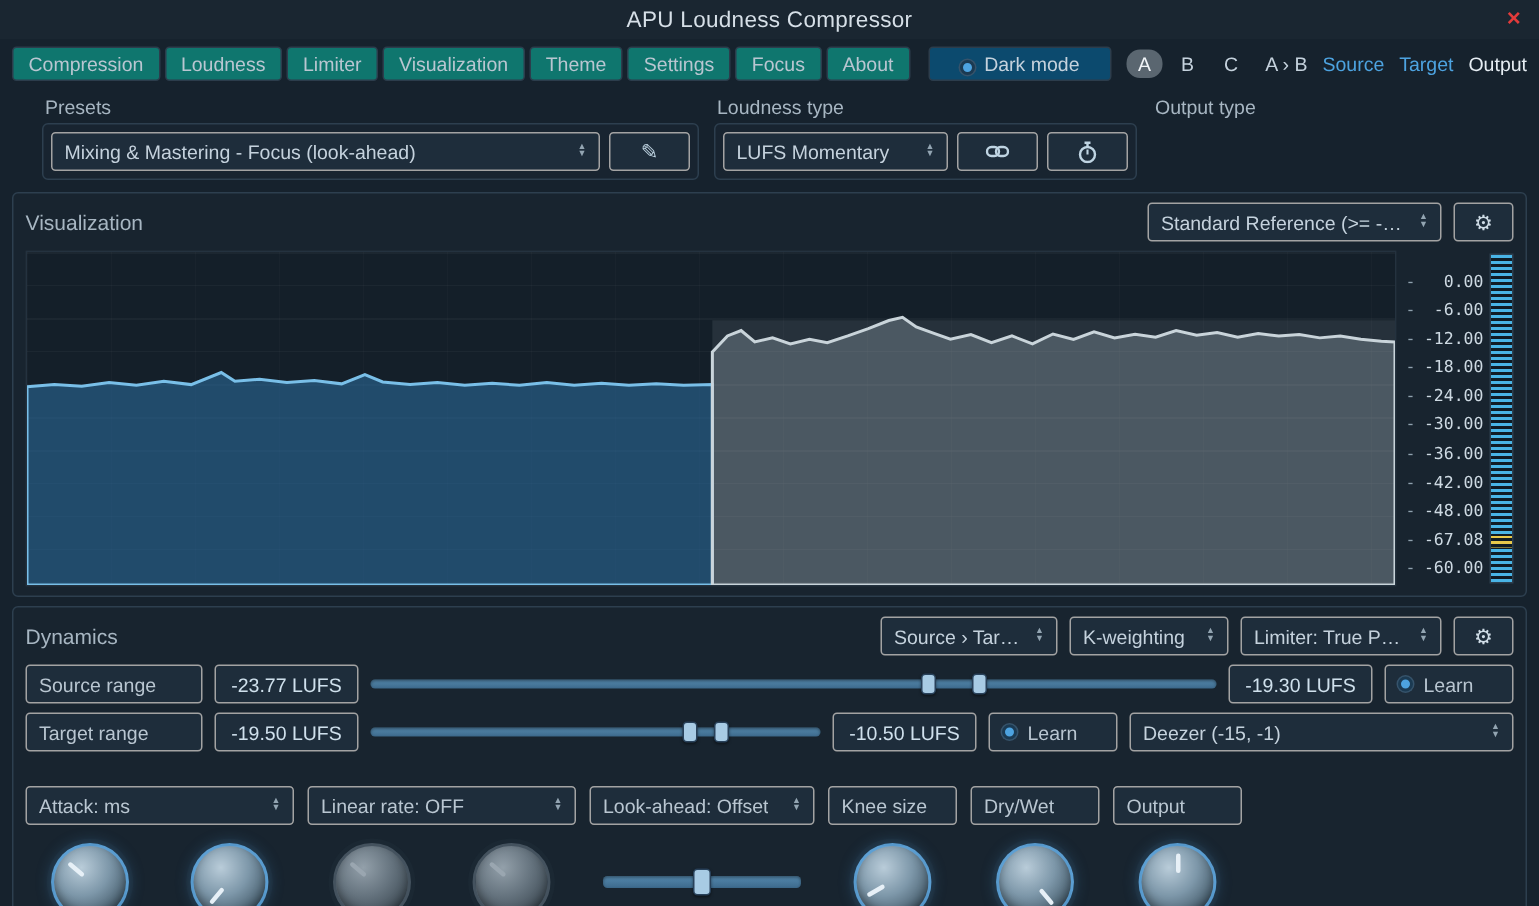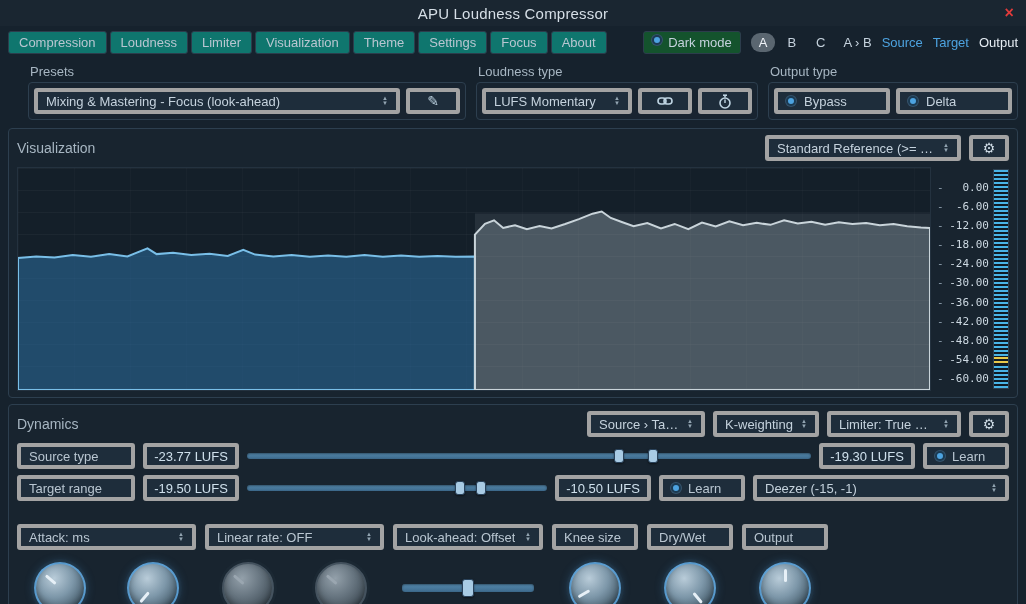--- a/index.html
+++ b/index.html
@@ -16,34 +16,34 @@
     position:relative; color:#d6dfe7; font-size:15px; letter-spacing:.2px;
   }
   .close-btn { position:absolute; right:12px; top:4px; color:#e23b3b; font-size:16px; font-weight:bold; cursor:default; }
   .menubar { height:32px; display:flex; align-items:center; padding:0 8px; gap:3px; }
   .menu-btn {
     border:1px solid #2c3d4c; background:#0f766e; color:#b9c6d1; padding:3px 10px;
     border-radius:3px; white-space:nowrap;
   }
   .mright { margin-left:auto; display:flex; align-items:center; gap:10px; }
   .radio-dot { width:10px; height:10px; border-radius:50%; background:#4da3e0; border:2px solid #1b3a52; box-shadow:0 0 0 1px #36536b; display:inline-block; }
-  .darkmode { display:flex; align-items:flex-start; gap:6px; border:1px solid #2c3d4c; background:#14532d; border-radius:3px; padding:3px 8px; }
+  .darkmode { display:flex; align-items:flex-end; gap:6px; border:1px solid #2c3d4c; background:#0c4a6e; border-radius:3px; padding:3px 20px; }
   .ab-group { display:flex; align-items:center; gap:4px; }
   .ab-btn { padding:2px 8px; border-radius:9px; color:#c5d2dd; }
   .ab-btn.selected { background:#5a6670; color:#f0f4f8; }
   .blue-label { color:#4da3e0; }
   .white-label { color:#e6edf3; }
   .panels-row { display:flex; gap:10px; padding:4px 8px 2px 8px; }
   .panel-title { font-size:13px; color:#a7b6c2; margin:2px 0 3px 2px; }
   .panel-box { border:1px solid #2d3f4f; border-radius:4px; background:#182430; padding:5px; display:flex; gap:6px; align-items:center; }
   .p-presets { width:438px;margin-left:20px; }
   .p-loudness { width:282px; }
   .p-output { flex:1; }
   .box {
-    border:4px solid #a3a3a3; background:#1e2d3b; border-radius:3px;
+    border:1px solid #a3a3a3; background:#1e2d3b; border-radius:3px;
     display:flex; align-items:center; padding:0 8px; height:26px; white-space:nowrap;
   }
   .dropdown { justify-content:space-between; gap:8px; }
   .dd-text { overflow:hidden; text-overflow:ellipsis; }
   .stepper { display:flex; flex-direction:column; align-items:center; line-height:5px; color:#93a5b2; }
   .stepper span { font-size:6px; }
   .icon-btn { width:54px; justify-content:center; color:#bfd4e2; font-size:14px; }
   .radio-box { flex:1; gap:8px; }
   .grow { flex:1; }
   
@@ -177,30 +177,20 @@
           <circle cx="7" cy="9" r="5" fill="none" stroke="#bfd4e2" stroke-width="1.6"></circle>
           <line x1="7" y1="9" x2="7" y2="5.6" stroke="#bfd4e2" stroke-width="1.4"></line>
           <line x1="5" y1="1.2" x2="9" y2="1.2" stroke="#bfd4e2" stroke-width="1.6"></line>
           <line x1="7" y1="1.2" x2="7" y2="3.6" stroke="#bfd4e2" stroke-width="1.6"></line>
         </svg>
       </div>
     </div>
   </div>
   <div class="p-output">
     <div class="panel-title">Output type</div>
-    <div class="panel-box">
-      <div class="box radio-box">
-        <span class="radio-dot"></span>
-        <span>Bypass</span>
-      </div>
-      <div class="box radio-box">
-        <span class="radio-dot"></span>
-        <span>Delta</span>
-      </div>
-    </div>
   </div>
 </div>
 
 <div class="viz-panel">
   <div class="viz-head">
     <span class="viz-title">Visualization</span>
     <div class="box dropdown">
       <span class="dd-text">Standard Reference (&gt;= -60)</span>
       <span class="stepper">
         <span>▲</span>
@@ -251,21 +241,21 @@
         <div class="scale-row">
           <span class="tick">-</span>
           <span>-42.00</span>
         </div>
         <div class="scale-row">
           <span class="tick">-</span>
           <span>-48.00</span>
         </div>
         <div class="scale-row">
           <span class="tick">-</span>
-          <span>-54.00</span>
+          <span>-67.08</span>
         </div>
         <div class="scale-row">
           <span class="tick">-</span>
           <span>-60.00</span>
         </div>
       </div>
     <div class="meter">
       <div class="meter-yellow"></div>
     </div>
   </div>
@@ -295,21 +285,21 @@
         <span>▼</span>
       </span>
     </div>
     <div class="box gear-btn">
       <span>⚙</span>
     </div>
   </div>
 
   <div id="range-rows">
       <div class="range-row">
-        <div class="box label-box">Source type</div>
+        <div class="box label-box">Source range</div>
         <div class="box value-box">-23.77 LUFS</div>
         <div class="range-slider">
           <div class="rs-track"></div>
           <div class="rs-handle" style="left: 66%;"></div>
           <div class="rs-handle" style="left: 72%;"></div>
         </div>
         <div class="box value-box">-19.30 LUFS</div>
         <div class="box learn-btn">
           <span class="radio-dot"></span>
           <span>Learn</span>

